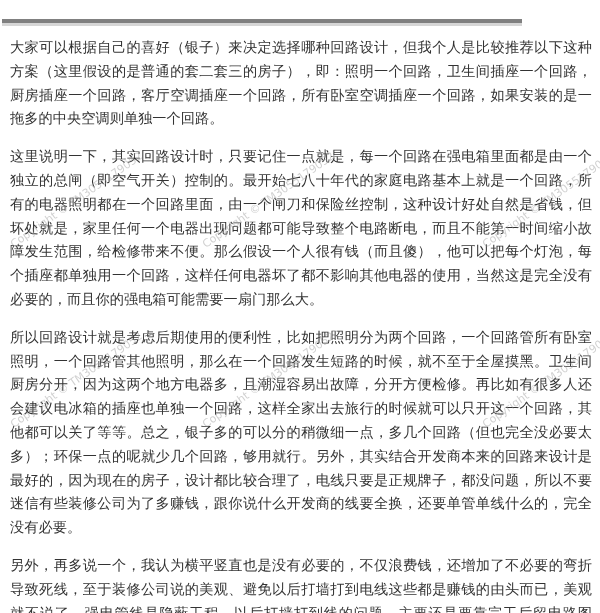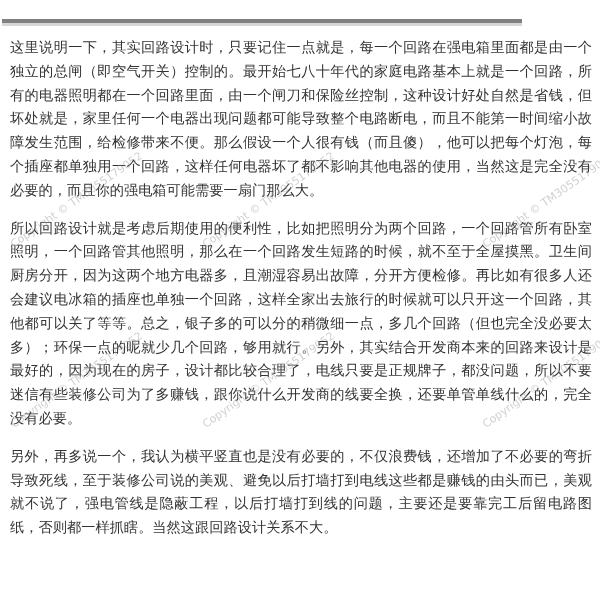--- a/index.html
+++ b/index.html
@@ -17,20 +17,21 @@
 </style>
 </head>
 <body>
 
 <div class="topbar">
   <div class="dark"></div>
   <div class="light"></div>
 </div>
 
 <div class="article">
+  <p class="para">大家可以根据自己的喜好（银子）来决定选择哪种回路设计，但我个人是比较推荐以下这种方案（这里假设的是普通的套二套三的房子），即：照明一个回路，卫生间插座一个回路，厨房插座一个回路，客厅空调插座一个回路，所有卧室空调插座一个回路，如果安装的是一拖多的中央空调则单独一个回路。</p>
   <p class="para">这里说明一下，其实回路设计时，只要记住一点就是，每一个回路在强电箱里面都是由一个独立的总闸（即空气开关）控制的。最开始七八十年代的家庭电路基本上就是一个回路，所有的电器照明都在一个回路里面，由一个闸刀和保险丝控制，这种设计好处自然是省钱，但坏处就是，家里任何一个电器出现问题都可能导致整个电路断电，而且不能第一时间缩小故障发生范围，给检修带来不便。那么假设一个人很有钱（而且傻），他可以把每个灯泡，每个插座都单独用一个回路，这样任何电器坏了都不影响其他电器的使用，当然这是完全没有必要的，而且你的强电箱可能需要一扇门那么大。</p>
   <p class="para">所以回路设计就是考虑后期使用的便利性，比如把照明分为两个回路，一个回路管所有卧室照明，一个回路管其他照明，那么在一个回路发生短路的时候，就不至于全屋摸黑。卫生间厨房分开，因为这两个地方电器多，且潮湿容易出故障，分开方便检修。再比如有很多人还会建议电冰箱的插座也单独一个回路，这样全家出去旅行的时候就可以只开这一个回路，其他都可以关了等等。总之，银子多的可以分的稍微细一点，多几个回路（但也完全没必要太多）；环保一点的呢就少几个回路，够用就行。另外，其实结合开发商本来的回路来设计是最好的，因为现在的房子，设计都比较合理了，电线只要是正规牌子，都没问题，所以不要迷信有些装修公司为了多赚钱，跟你说什么开发商的线要全换，还要单管单线什么的，完全没有必要。</p>
   <p class="para">另外，再多说一个，我认为横平竖直也是没有必要的，不仅浪费钱，还增加了不必要的弯折导致死线，至于装修公司说的美观、避免以后打墙打到电线这些都是赚钱的由头而已，美观就不说了，强电管线是隐蔽工程，以后打墙打到线的问题，主要还是要靠完工后留电路图纸，否则都一样抓瞎。当然这跟回路设计关系不大。</p>
 </div>
 
 <div class="watermark" style="left:8px; top:240px;">Copyright © TM3055179052</div>
 <div class="watermark" style="left:200px; top:240px;">Copyright © TM3055179052</div>
 <div class="watermark" style="left:480px; top:240px;">Copyright © TM3055179052</div>
 <div class="watermark" style="left:8px; top:420px;">Copyright © TM3055179052</div>
 <div class="watermark" style="left:200px; top:420px;">Copyright © TM3055179052</div>

